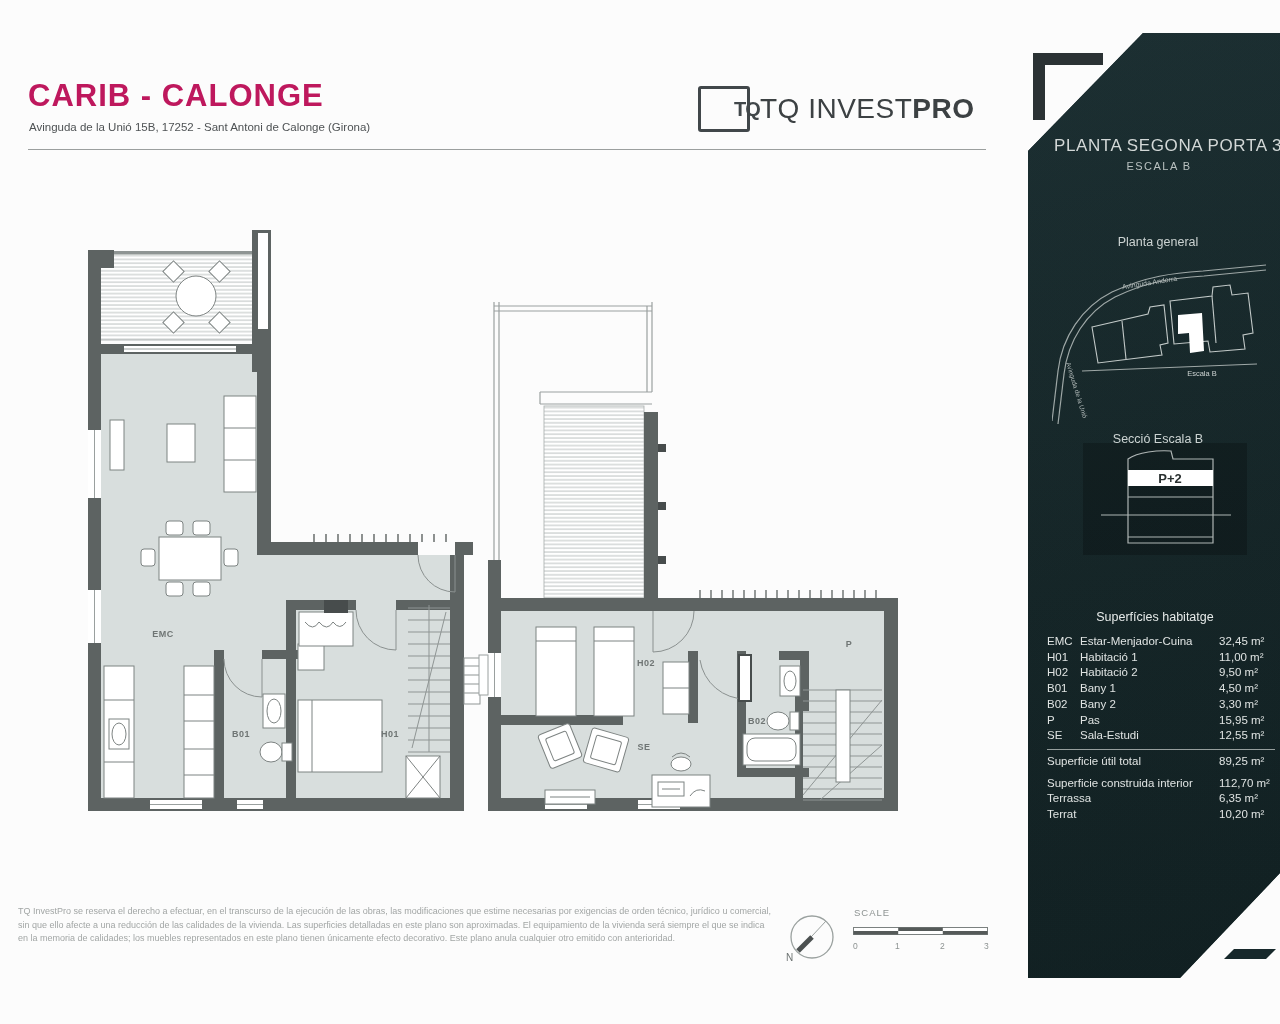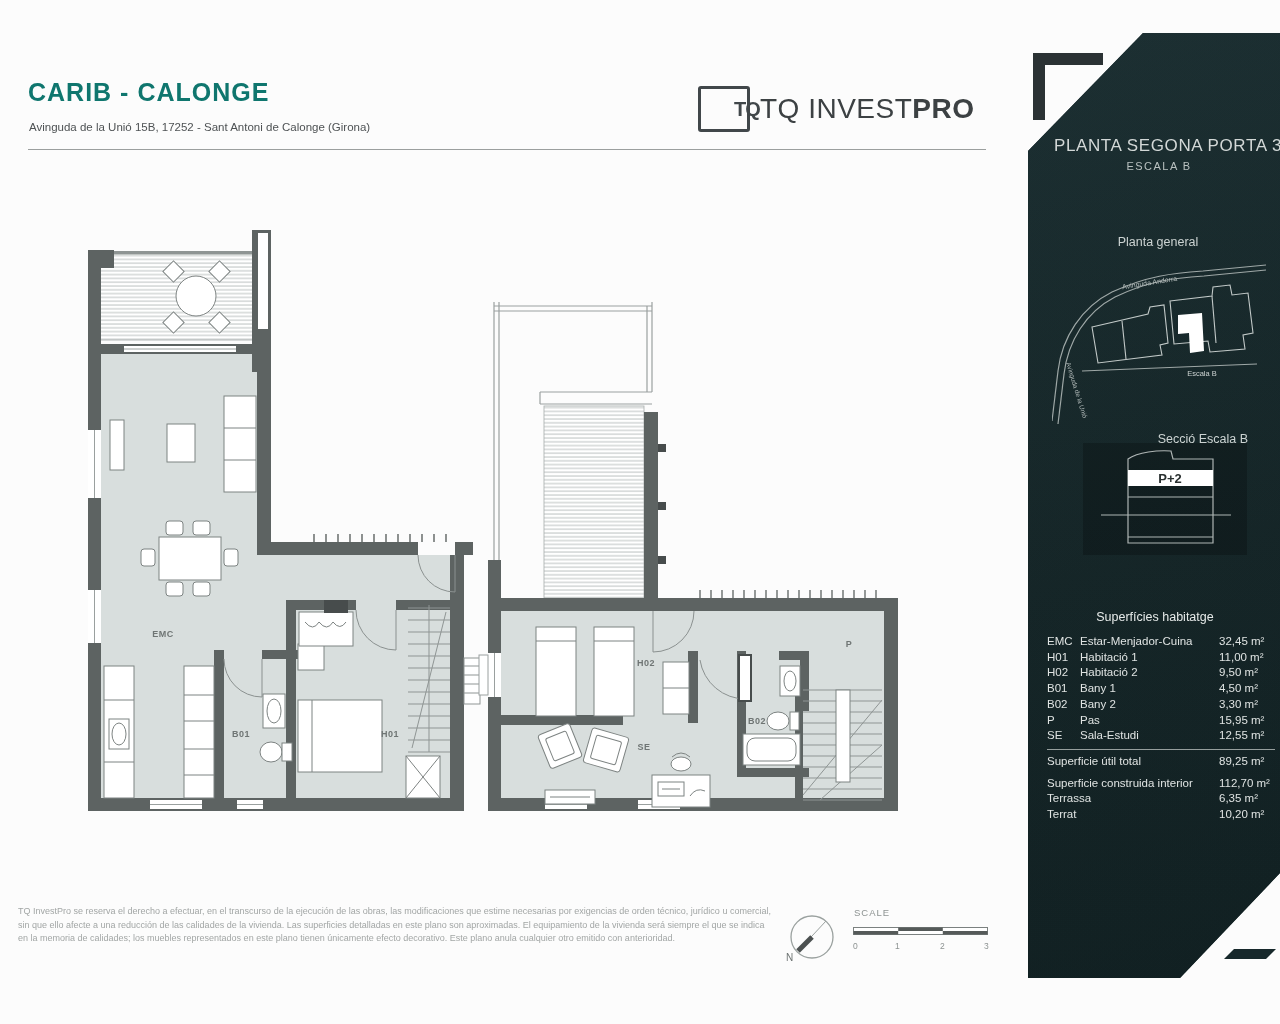--- a/index.html
+++ b/index.html
@@ -5,42 +5,42 @@
   html,body { margin:0; padding:0; }
   .page {
     position:relative; width:1280px; height:1024px;
     background:#fcfcfc; overflow:hidden;
     font-family:"Liberation Sans", sans-serif;
     color:#3e4244;
   }
   .abs { position:absolute; }
 
   
-  .title { left:28px; top:78px; font-size:25px; font-weight:bold; letter-spacing:1px; color:#0f766e; }
+  .title { left:28px; top:78px; font-size:31px; font-weight:bold; letter-spacing:1px; color:#be185d; }
   .subtitle { left:29px; top:121px; font-size:11.5px; color:#4e5254; }
   .rule { left:28px; top:149px; width:958px; height:1px; background:#9b9f9e; }
 
   
   .logo { left:698px; top:84px; width:300px; height:52px; }
   .logo-box { position:absolute; left:0; top:2px; width:46px; height:46px; border:3.5px solid #41474a;
               border-radius:3px; box-sizing:border-box; display:flex; align-items:center; justify-content:center;
               font-weight:bold; font-size:20px; letter-spacing:-1px; color:#41474a;padding-left:46px; }
   .logo-text { position:absolute; left:62px; top:9px; font-size:28px; color:#3c4143; letter-spacing:.5px; white-space:nowrap; }
   .logo-text b { font-weight:bold;text-align:center; }
 
   
   .panel { left:1028px; top:33px; width:252px; height:945px;
            background:linear-gradient(155deg,#20343616 , transparent), linear-gradient(165deg,#1c2f32 0%, #152527 55%, #112022 100%);
            background-color:#17282b;
            clip-path:polygon(115px 0, 252px 0, 252px 840px, 152px 945px, 0 945px, 0 118px);
            color:#dfe3e2; }
   .panel .ptitle { position:absolute; left:26px; top:103px; font-size:17px; letter-spacing:.6px; color:#d3d8d7; white-space:nowrap; }
   .panel .psub   { position:absolute; left:26px; top:127px; width:210px; text-align:center; font-size:11px; letter-spacing:1.5px; color:#b9c1c0; }
   .panel .maplabel { position:absolute; left:40px; top:202px; width:180px; text-align:center; font-size:12.5px; color:#ccd3d2; }
-  .panel .seclabel { position:absolute; left:40px; top:399px; width:180px; text-align:right; font-size:12.5px; color:#ccd3d2; }
+  .panel .seclabel { position:absolute; left:40px; top:399px; width:180px; text-align:center; font-size:12.5px; color:#ccd3d2; }
   .panel .surfhead { position:absolute; left:20px; top:577px; width:214px; text-align:center; font-size:12.5px; color:#e6eae9; }
 
   .surf { position:absolute; left:19px; top:601px; width:228px; font-size:11.5px; line-height:15.7px; color:#dfe3e2; }
   .srow { display:flex; }
   .srow .code { width:33px; }
   .srow .name { flex:1; }
   .srow .val  { width:56px; }
   .sdivider { border-top:1px solid #969e9d; margin:5px 0 4px 0; }
   .sextras { margin-top:6px; }
   .trow { display:flex; }

